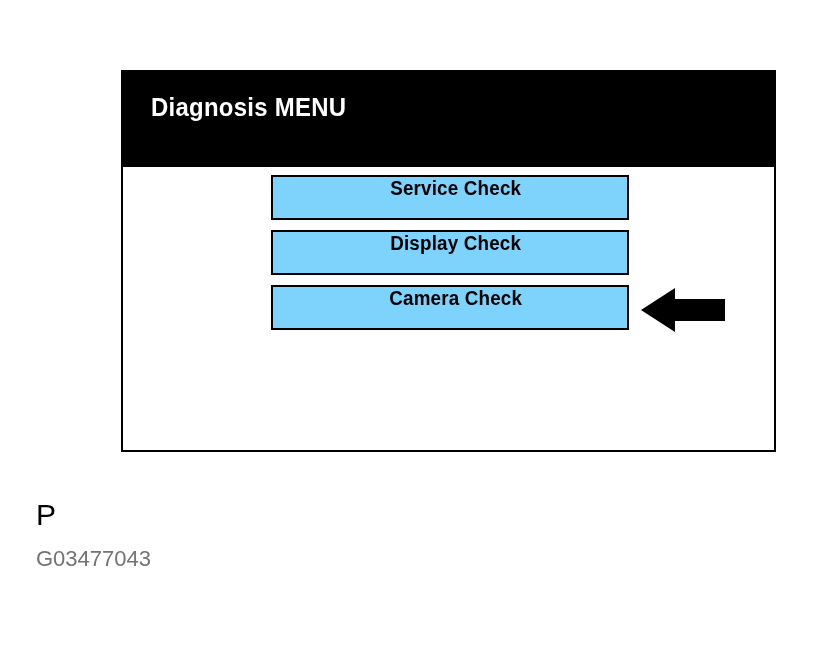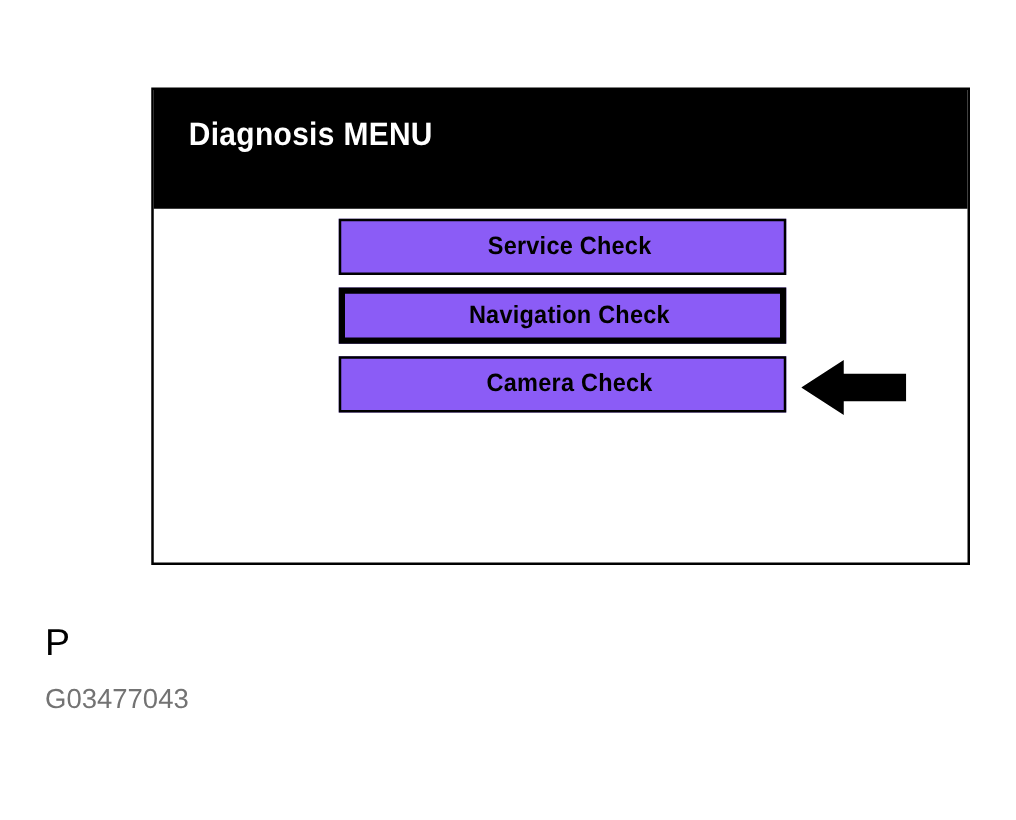--- a/index.html
+++ b/index.html
@@ -54,25 +54,25 @@
   
   #menu-list {
     position: absolute;
     left: 148px;
     top: 103px;
     width: 358px;
   }
   .menu-button {
     width: 358px;
     height: 45px;
-    background: #8b5cf6;
+    background: #7dd3fc;
     border: 2px solid #000000;
     box-sizing: border-box;
     display: flex;
-    align-items: center;
+    align-items: flex-start;
     justify-content: center;
     margin-bottom: 10px;
     position: relative;
     padding-left: 12px;
   }
   .menu-button.selected {
     border-width: 5px;
   }
   .menu-button-label {
     font-size: 20px;
@@ -121,24 +121,24 @@
   <div id="title-bar">
     <div id="title-text">Diagnosis MENU</div>
   </div>
 
   <div id="menu-list">
 
     <div class="menu-button">
       <span class="menu-button-label">Service Check</span>
     </div>
 
+    <div class="menu-button">
+      <span class="menu-button-label">Display Check</span>
+    </div>
 
-    <div class="menu-button selected">
-      <span class="menu-button-label">Navigation Check</span>
-    </div>
 
     <div class="menu-button">
       <span class="menu-button-label">Camera Check</span>
     </div>
 
 
   </div>
 </div>
 
 <div id="pointer-arrow">

